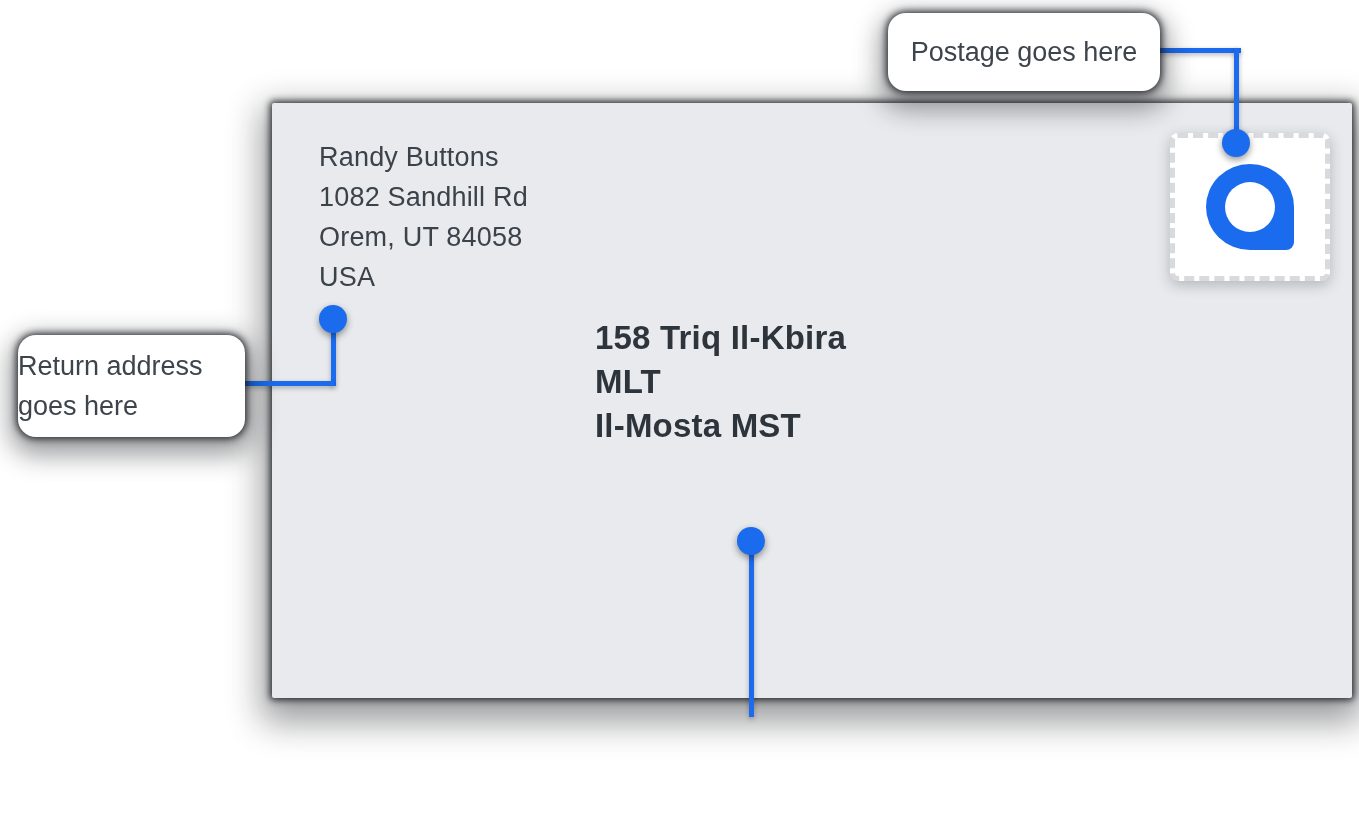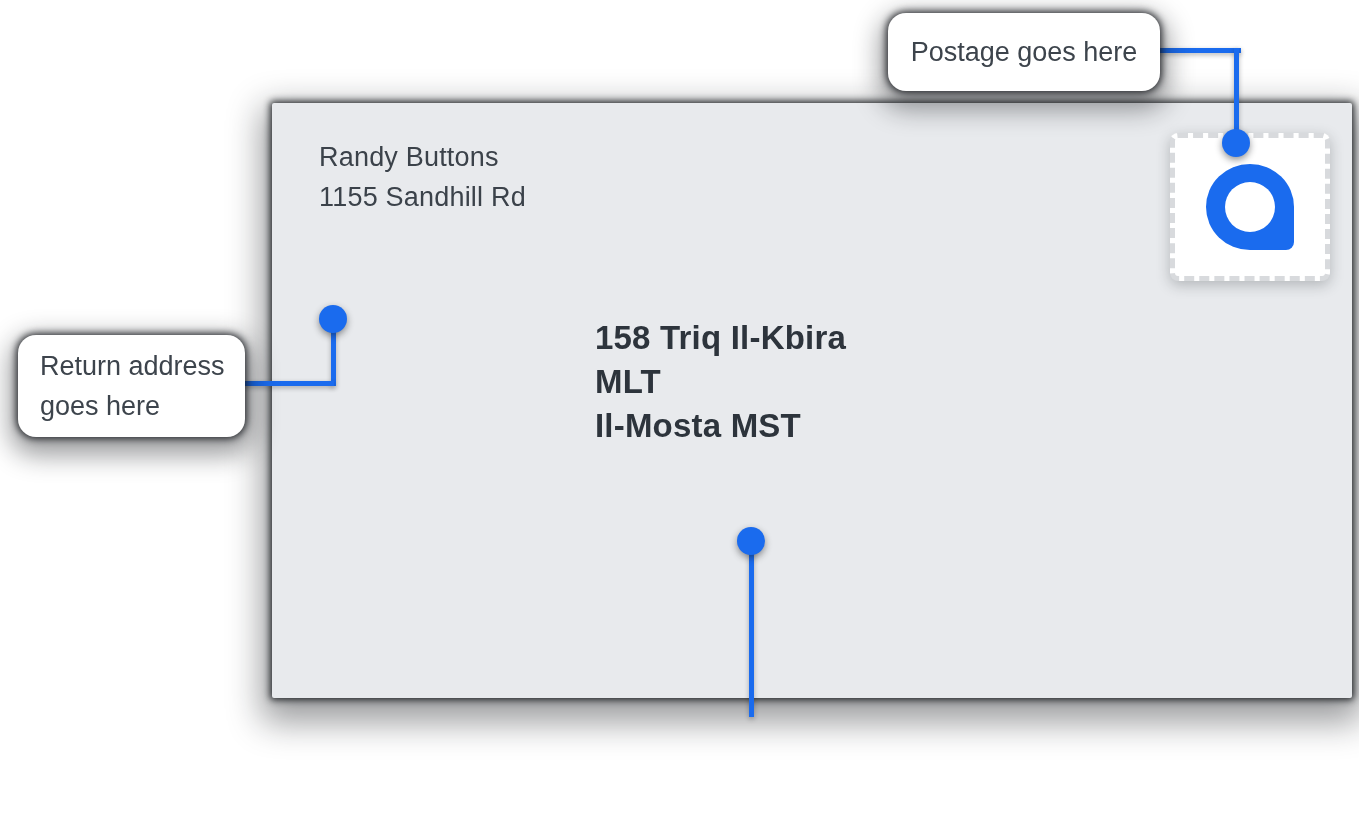--- a/index.html
+++ b/index.html
@@ -115,40 +115,41 @@
   }
   .callout-postage {
     left: 888px; top: 13px;
     width: 272px; height: 78px;
     justify-content: center;
     align-items: center;
   }
   .callout-return {
     left: 18px; top: 335px;
     width: 227px; height: 102px;
-    padding-left: 22px;
     line-height: 40px;
   }
   .callout-return .callout-text { max-width: 195px; }
   .callout-recipient {
     left: 565px; top: 714px;
     width: 372px; height: 81px;
     justify-content: center;
   }
 </style>
 </head>
 <body>
 
 <div class="canvas">
 
   <div class="envelope">
 
     <div class="return-address">
       <span class="addr-line">Randy Buttons</span>
-      <span class="addr-line">1155 Sandhill Rd</span>
+      <span class="addr-line">1082 Sandhill Rd</span>
+      <span class="addr-line">Orem, UT 84058</span>
+      <span class="addr-line">USA</span>
     </div>
 
     <div class="recipient-address">
       <span class="addr-line">158 Triq Il-Kbira</span>
       <span class="addr-line">MLT</span>
       <span class="addr-line">Il-Mosta MST</span>
     </div>
 
     <div class="stamp">
       <div class="stamp-logo"></div>

